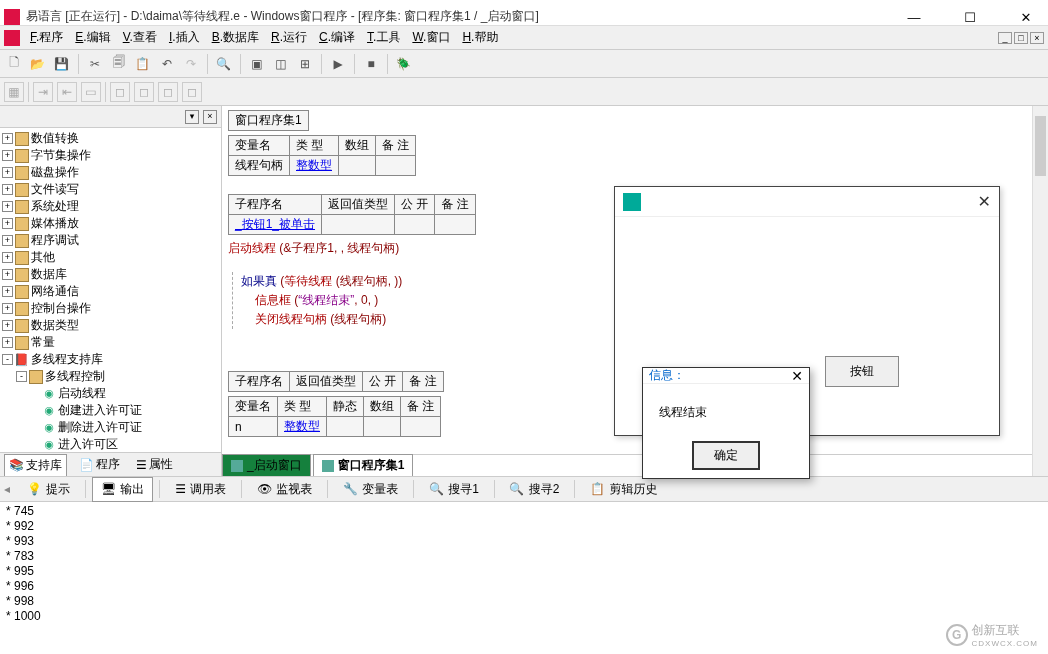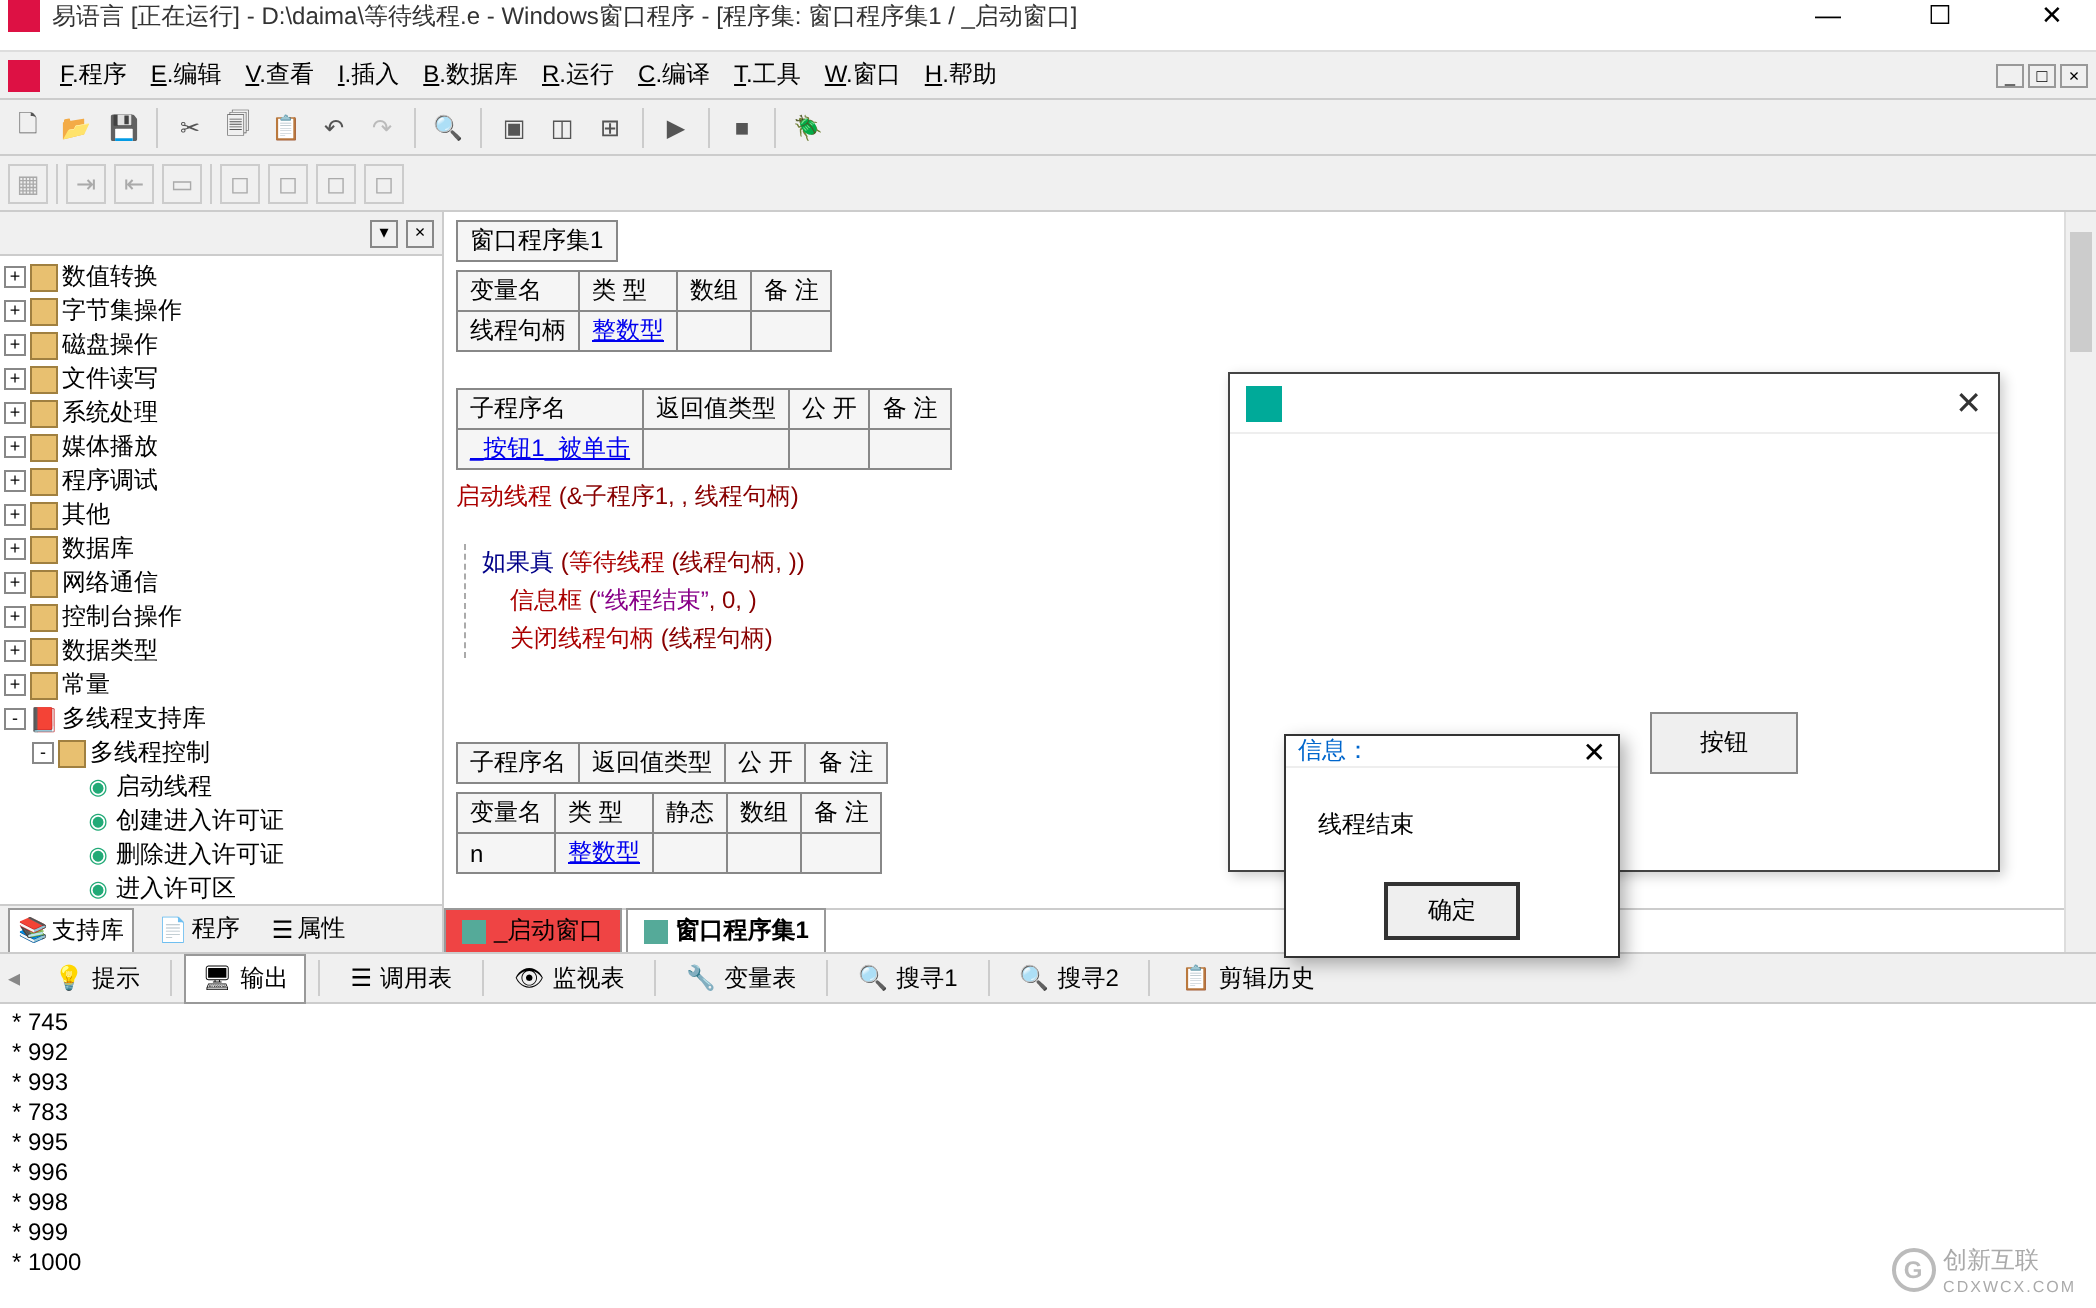--- a/index.html
+++ b/index.html
@@ -1,18 +1,18 @@
 <!DOCTYPE html>
 <html><head>
 <meta charset="utf-8">
 <style>
 * { margin: 0; padding: 0; box-sizing: border-box; font-family: "Microsoft YaHei", SimSun, sans-serif; font-size: 12px; }
 body { background: #fff; width: 1048px; height: 654px; overflow: hidden; position: relative; }
 
-.title-bar { height: 26px; background: #fff; display: flex; align-items: flex-start; padding: 0 4px; border-bottom: 1px solid #ddd; }
+.title-bar { height: 26px; background: #fff; display: flex; align-items: flex-end; padding: 0 4px; border-bottom: 1px solid #ddd; }
 .title-bar .icon { width: 16px; height: 16px; background: #d14; margin-right: 6px; }
 .title-bar .title { flex: 1; color: #333; }
 .title-bar .win-btns { display: flex; gap: 20px; }
 .title-bar .win-btn { width: 36px; text-align: center; cursor: default; font-size: 13px; }
 
 .menu-bar { height: 24px; background: #f0f0f0; display: flex; align-items: center; padding: 0 4px; border-bottom: 1px solid #ccc; }
 .menu-bar .menu-item { padding: 2px 6px; }
 .menu-bar .menu-item u { text-decoration: underline; }
 .menu-bar .right-ctrls { margin-left: auto; display: flex; gap: 2px; }
 .menu-bar .right-ctrls span { border: 1px solid #999; width: 14px; height: 12px; font-size: 9px; text-align: center; line-height: 10px; }
@@ -47,21 +47,21 @@
 .code-table .header-row { background: #e8e8e8; }
 .code-table a { color: #00e; text-decoration: underline; }
 .code-line { padding: 1px 0; }
 .code-line .kw { color: #a00; }
 .code-line .func { color: #008; }
 .code-line .str { color: #808; }
 .code-line .paren { color: #800; }
 .dotted-box { border-left: 1px dashed #aaa; margin-left: 4px; padding-left: 8px; }
 
 .code-tabs { height: 22px; border-top: 1px solid #ccc; display: flex; align-items: flex-end; }
-.code-tab { padding: 2px 8px; border: 1px solid #999; border-bottom: none; margin-right: 2px; background: #ef4444; display: flex; align-items: center; gap: 4px; }
+.code-tab { padding: 2px 8px; border: 1px solid #999; border-bottom: none; margin-right: 2px; background: #15803d; display: flex; align-items: center; gap: 4px; }
 .code-tab.active { background: #fff; font-weight: bold; }
 .code-tab .tab-icon { width: 12px; height: 12px; background: #5a9; }
 
 .bottom-tabs { height: 26px; background: #f0f0f0; border-top: 1px solid #ccc; border-bottom: 1px solid #ccc; display: flex; align-items: center; padding: 0 4px; gap: 2px; }
 .bottom-tabs .btab { display: flex; align-items: center; gap: 4px; padding: 3px 8px; border: 1px solid transparent; }
 .bottom-tabs .btab.active { background: #fff; border: 1px solid #999; }
 .bottom-tabs .bsep { width: 1px; height: 18px; background: #ccc; margin: 0 4px; }
 
 .output { height: 152px; overflow: auto; padding: 2px 6px; background: #fff; }
 .output div { line-height: 15px; }
@@ -387,21 +387,20 @@
 </div>
 
 <div class="output" id="output">
     <div>* 745</div>
     <div>* 992</div>
     <div>* 993</div>
     <div>* 783</div>
     <div>* 995</div>
     <div>* 996</div>
     <div>* 998</div>
-    <div>* 999</div>
     <div>* 1000</div>
   </div>
 
 <div class="popup-win" style="left:614px;top:186px;width:386px;height:250px">
   <div class="popup-title">
     <div class="picon"></div>
     <div class="close-x">✕</div>
   </div>
   <div class="popup-body">
     <div style="position:absolute;bottom:48px;right:100px">

